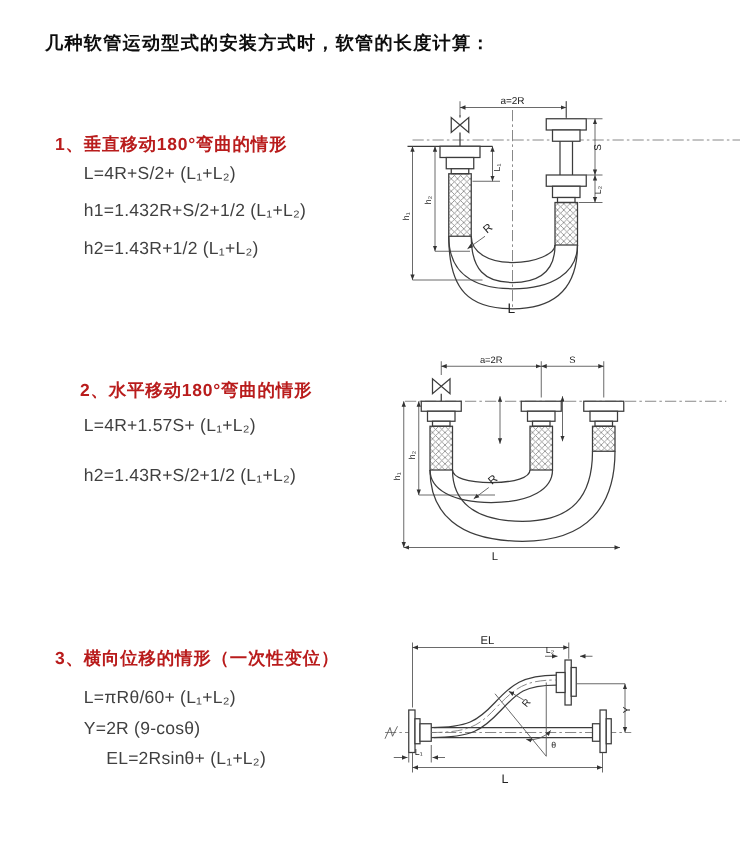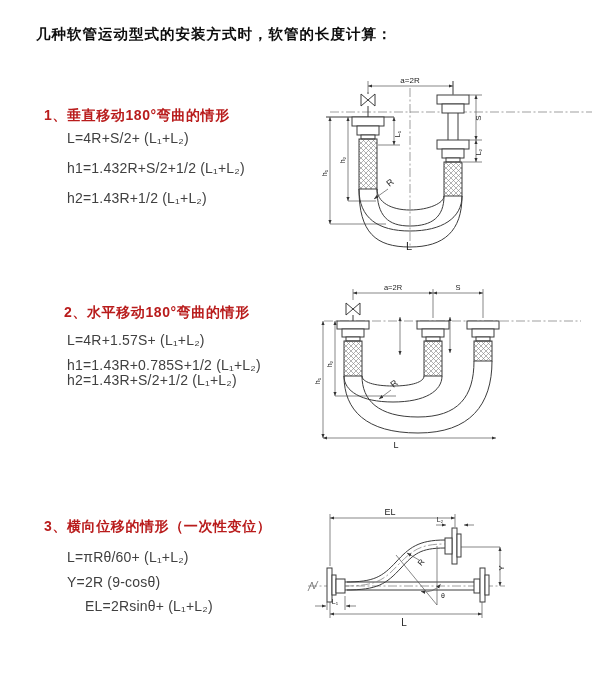--- a/index.html
+++ b/index.html
@@ -23,21 +23,20 @@
 
   <div class="t title" style="left:36px;top:25px;">几种软管运动型式的安装方式时，软管的长度计算：</div>
 
   <div class="t heading" style="left:44px;top:107px;">1、垂直移动180°弯曲的情形</div>
   <div class="t formula" style="left:67px;top:130px;">L=4R+S/2+ (L₁+L₂)</div>
   <div class="t formula" style="left:67px;top:160px;">h1=1.432R+S/2+1/2 (L₁+L₂)</div>
   <div class="t formula" style="left:67px;top:190px;">h2=1.43R+1/2 (L₁+L₂)</div>
 
   <div class="t heading" style="left:44px;top:304px;margin-left:20px;">2、水平移动180°弯曲的情形</div>
   <div class="t formula" style="left:67px;top:332px;">L=4R+1.57S+ (L₁+L₂)</div>
-  <div class="t formula" style="left:67px;top:357px;">h1=1.43R+0.785S+1/2 (L₁+L₂)</div>
   <div class="t formula" style="left:67px;top:372px;">h2=1.43R+S/2+1/2 (L₁+L₂)</div>
 
   <div class="t heading" style="left:44px;top:518px;">3、横向位移的情形（一次性变位）</div>
   <div class="t formula" style="left:67px;top:549px;">L=πRθ/60+ (L₁+L₂)</div>
   <div class="t formula" style="left:67px;top:574px;">Y=2R (9-cosθ)</div>
   <div class="t formula" style="left:85px;top:598px;">EL=2Rsinθ+ (L₁+L₂)</div>
 
   <svg style="left:306px;top:68px;" width="290" height="192" viewBox="0 0 290 192">
     <defs>
       <marker id="ar1" viewBox="0 0 10 10" refX="9" refY="5" markerWidth="7" markerHeight="7" orient="auto-start-reverse">

